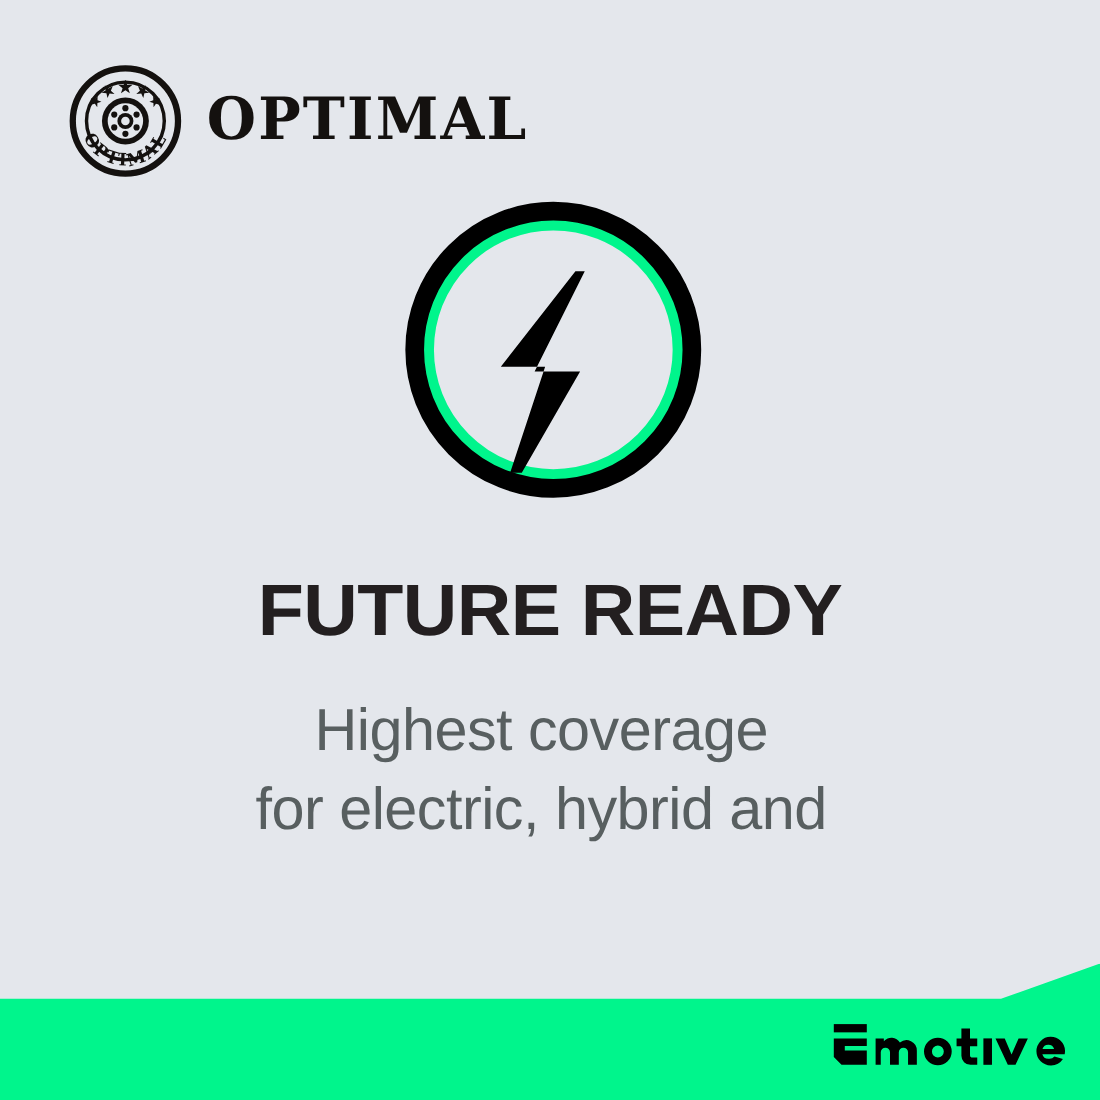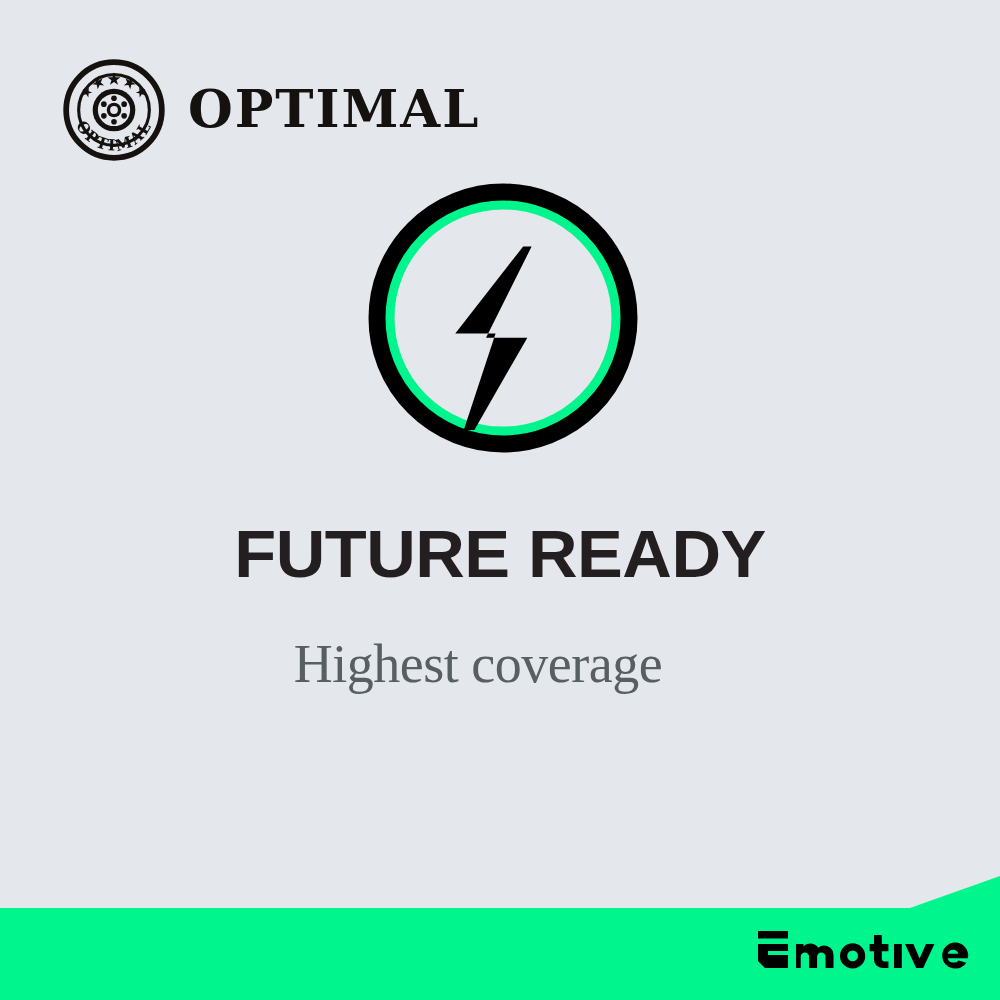--- a/index.html
+++ b/index.html
@@ -72,25 +72,25 @@
     font-size: 66px;
     line-height: 1;
     letter-spacing: -0.5px;
     color: #231f20;
     transform: scaleX(1.04);
   }
 
   
   #subhead {
     position: absolute;
-    left: 0;
+    left: 14px;
     top: 628px;
     width: 956px;
     text-align: center;
-    font-family: Liberation Serif, serif;
+    font-family: Liberation Sans, sans-serif;
     font-weight: 400;
     font-size: 54px;
     line-height: 72px;
     letter-spacing: -0.5px;
     color: #585f60;
   }
   #subhead .line { display: block; white-space: nowrap; }
 
   
   #footer-band {
@@ -177,20 +177,21 @@
       <circle cx="135" cy="145" r="126" fill="none" stroke="#000000" stroke-width="17"></circle>
 
       <path d="M152,75 L88,157 L126,157 L96,248 L106,248 L156,161 L117,161 L160,75 Z" fill="#000000" transform="translate(-6,-6) scale(1.06)"></path>
     </svg>
   </div>
 
   <div id="headline">FUTURE READY</div>
 
   <div id="subhead">
     <span class="line">Highest coverage</span>
+    <span class="line">for electric, hybrid and</span>
   </div>
 
   <div id="footer-band">
     <div id="footer-logo">
       <svg viewBox="0 0 216 44" aria-hidden="true">
         <g fill="#000000">
 
           <rect x="2" y="1" width="30" height="7.5"></rect>
           <path d="M2,14 H32 V21 H12 V25 H32 V38 H9 L2,31 Z"></path>
 

